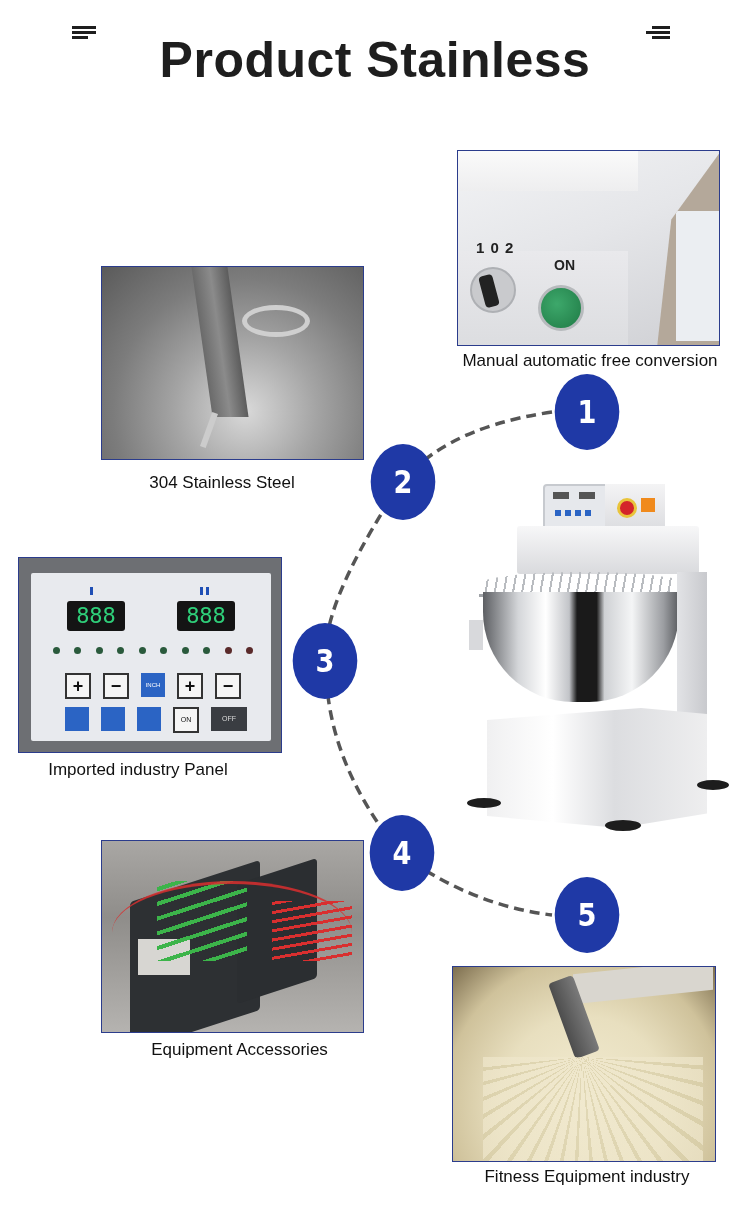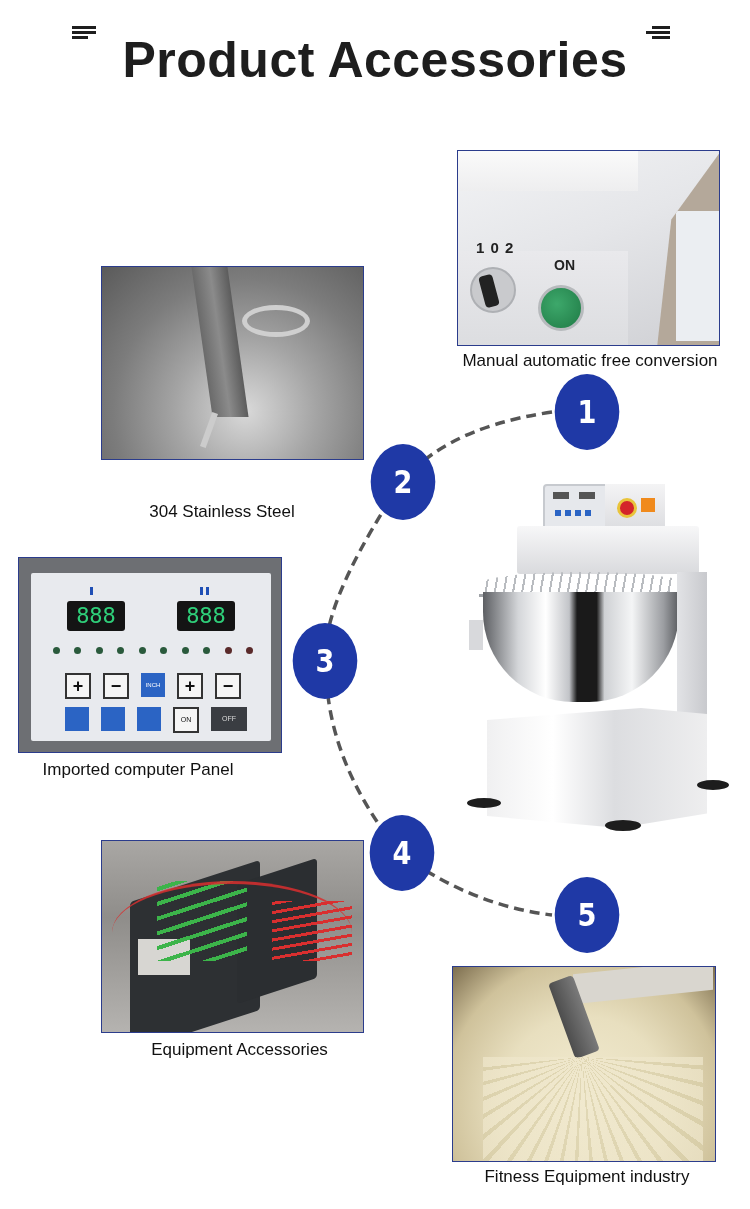--- a/index.html
+++ b/index.html
@@ -25,21 +25,21 @@
   .p-dough { background:radial-gradient(ellipse at 50% 70%, #f3ecd2 0%, #e8dfbf 45%, #cfc29b 75%, #7d6e4f 100%); }
 </style>
 </head>
 <body>
 
 <div class="title-icon" style="left:72px;top:26px;">
   <span style="left:0;top:0;width:24px;"></span>
   <span style="left:0;top:5px;width:24px;"></span>
   <span style="left:0;top:10px;width:16px;"></span>
 </div>
-<div class="title">Product Accessories</div>
+<div class="title">Product Stainless</div>
 <div class="title-icon" style="left:646px;top:26px;">
   <span style="left:6px;top:0;width:18px;"></span>
   <span style="left:0;top:5px;width:24px;"></span>
   <span style="left:6px;top:10px;width:18px;"></span>
 </div>
 
 <svg class="arc" viewBox="0 0 750 1209">
   <path d="M 552 412 Q 430 430 390 500 Q 320 610 326 662 Q 325 760 400 853 Q 470 905 552 915" fill="none" stroke="#555" stroke-width="3.5" stroke-dasharray="10 6"></path>
 </svg>
 
@@ -56,21 +56,21 @@
     <div style="position:absolute;left:26px;top:60px;width:44px;height:130px;background:#ebeef2;"></div>
   </div>
 </div>
 <div class="caption" style="left:440px;top:351px;width:300px;">Manual automatic free conversion</div>
 
 <div class="photo p-steel" style="left:101px;top:266px;width:263px;height:194px;">
   <div style="position:absolute;left:100px;top:0;width:36px;height:150px;background:linear-gradient(90deg,#6a6a6a,#8b8b8b,#5c5c5c);transform:skewX(8deg);"></div>
   <div style="position:absolute;left:140px;top:38px;width:58px;height:22px;border-radius:50%;border:5px solid #cfcfcf;"></div>
   <div style="position:absolute;left:104px;top:145px;width:6px;height:36px;background:#ccc;transform:rotate(20deg);"></div>
 </div>
-<div class="caption" style="left:101px;top:473px;width:242px;margin-top:29px;">304 Stainless Steel</div>
+<div class="caption" style="left:101px;top:473px;width:242px;">304 Stainless Steel</div>
 
 <div class="photo p-panel" style="left:18px;top:557px;width:264px;height:196px;">
   <div style="position:absolute;left:12px;top:15px;width:240px;height:168px;background:#e8eaee;border-radius:2px;">
     <div style="position:absolute;left:59px;top:14px;width:3px;height:8px;background:#1f4fb5;"></div>
     <div style="position:absolute;left:169px;top:14px;width:3px;height:8px;background:#1f4fb5;"></div>
     <div style="position:absolute;left:175px;top:14px;width:3px;height:8px;background:#1f4fb5;"></div>
     <div style="position:absolute;left:36px;top:28px;width:58px;height:30px;background:#141414;color:#2fd07a;font-family:'DejaVu Sans Mono',monospace;font-size:22px;text-align:center;line-height:30px;border-radius:3px;">888</div>
     <div style="position:absolute;left:146px;top:28px;width:58px;height:30px;background:#141414;color:#2fd07a;font-family:'DejaVu Sans Mono',monospace;font-size:22px;text-align:center;line-height:30px;border-radius:3px;">888</div>
     <div style="position:absolute;left:22px;top:74px;width:200px;height:12px;display:flex;justify-content:space-between;">
       <span style="width:7px;height:7px;border-radius:50%;background:#2a5a3c;"></span>
@@ -93,21 +93,21 @@
     </div>
     <div style="position:absolute;left:34px;top:134px;display:flex;gap:12px;">
       <span style="width:24px;height:24px;background:#2b64c4;"></span>
       <span style="width:24px;height:24px;background:#2b64c4;"></span>
       <span style="width:24px;height:24px;background:#2b64c4;"></span>
       <span style="width:22px;height:22px;border:2px solid #333;background:#f5f5f5;text-align:center;line-height:22px;font-size:7px;">ON</span>
       <span style="width:36px;height:24px;background:#3a3d42;color:#ddd;text-align:center;line-height:24px;font-size:7px;">OFF</span>
     </div>
   </div>
 </div>
-<div class="caption" style="left:18px;top:760px;width:240px;">Imported computer Panel</div>
+<div class="caption" style="left:18px;top:760px;width:240px;">Imported industry Panel</div>
 
 <div class="photo p-acc" style="left:101px;top:840px;width:263px;height:193px;">
   <div style="position:absolute;left:28px;top:40px;width:130px;height:150px;background:#2d3033;transform:skewY(-18deg);border-radius:4px;"></div>
   <div style="position:absolute;left:135px;top:30px;width:80px;height:120px;background:#2b2e31;transform:skewY(-18deg);border-radius:4px;"></div>
   <div style="position:absolute;left:36px;top:98px;width:52px;height:36px;background:#d7d6d2;"></div>
   <div style="position:absolute;left:55px;top:40px;width:90px;height:80px;background:repeating-linear-gradient(-18deg,transparent 0 10px,#3cb44a 10px 14px);"></div>
   <div style="position:absolute;left:10px;top:40px;width:240px;height:100px;border-top:3px solid #d92f2f;border-radius:50%;opacity:.85;"></div>
   <div style="position:absolute;left:170px;top:60px;width:80px;height:60px;background:repeating-linear-gradient(-10deg,transparent 0 6px,#d92f2f 6px 9px);"></div>
 </div>
 <div class="caption" style="left:101px;top:1040px;width:277px;">Equipment Accessories</div>

